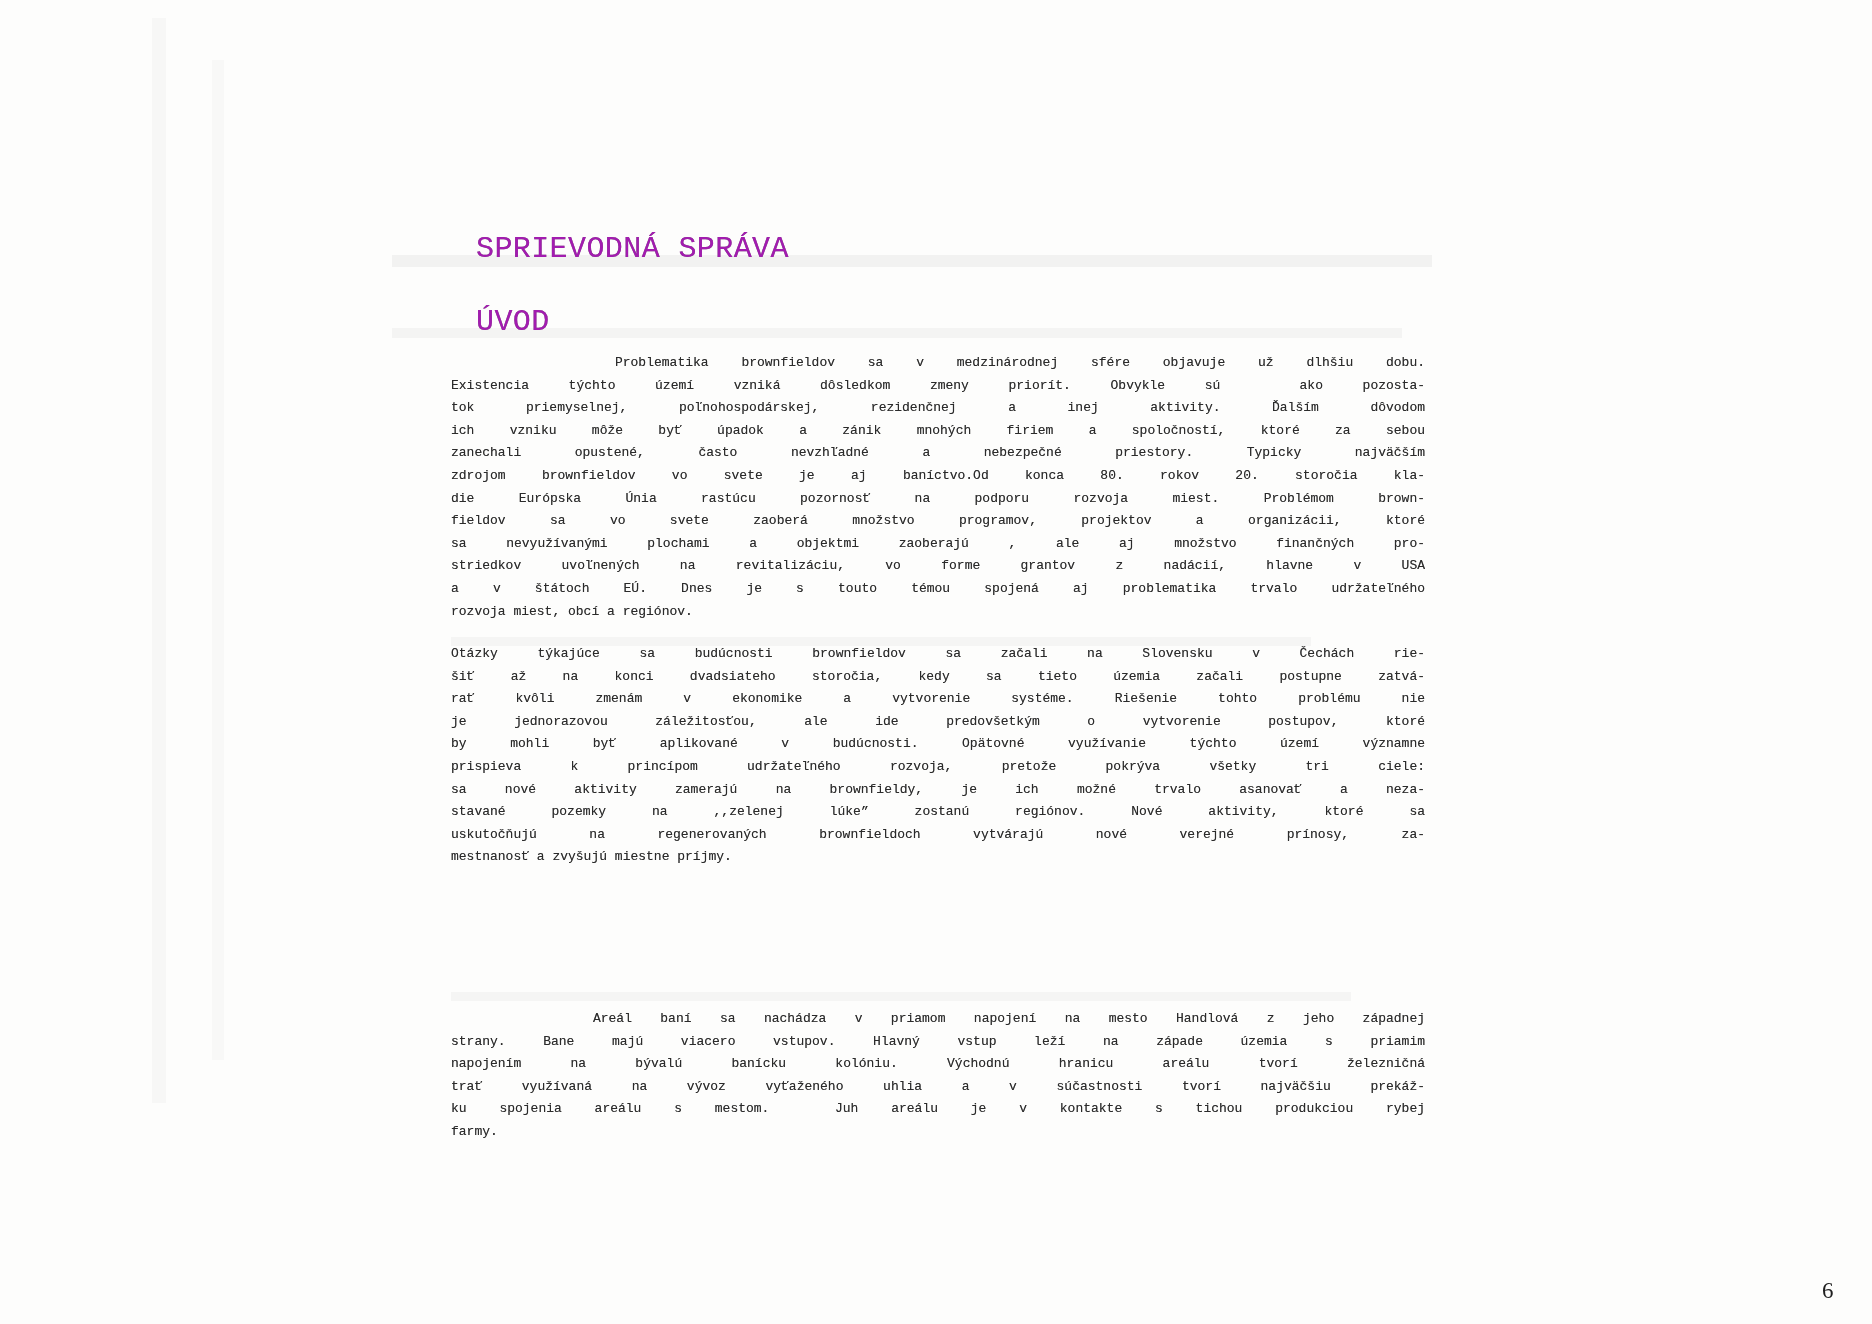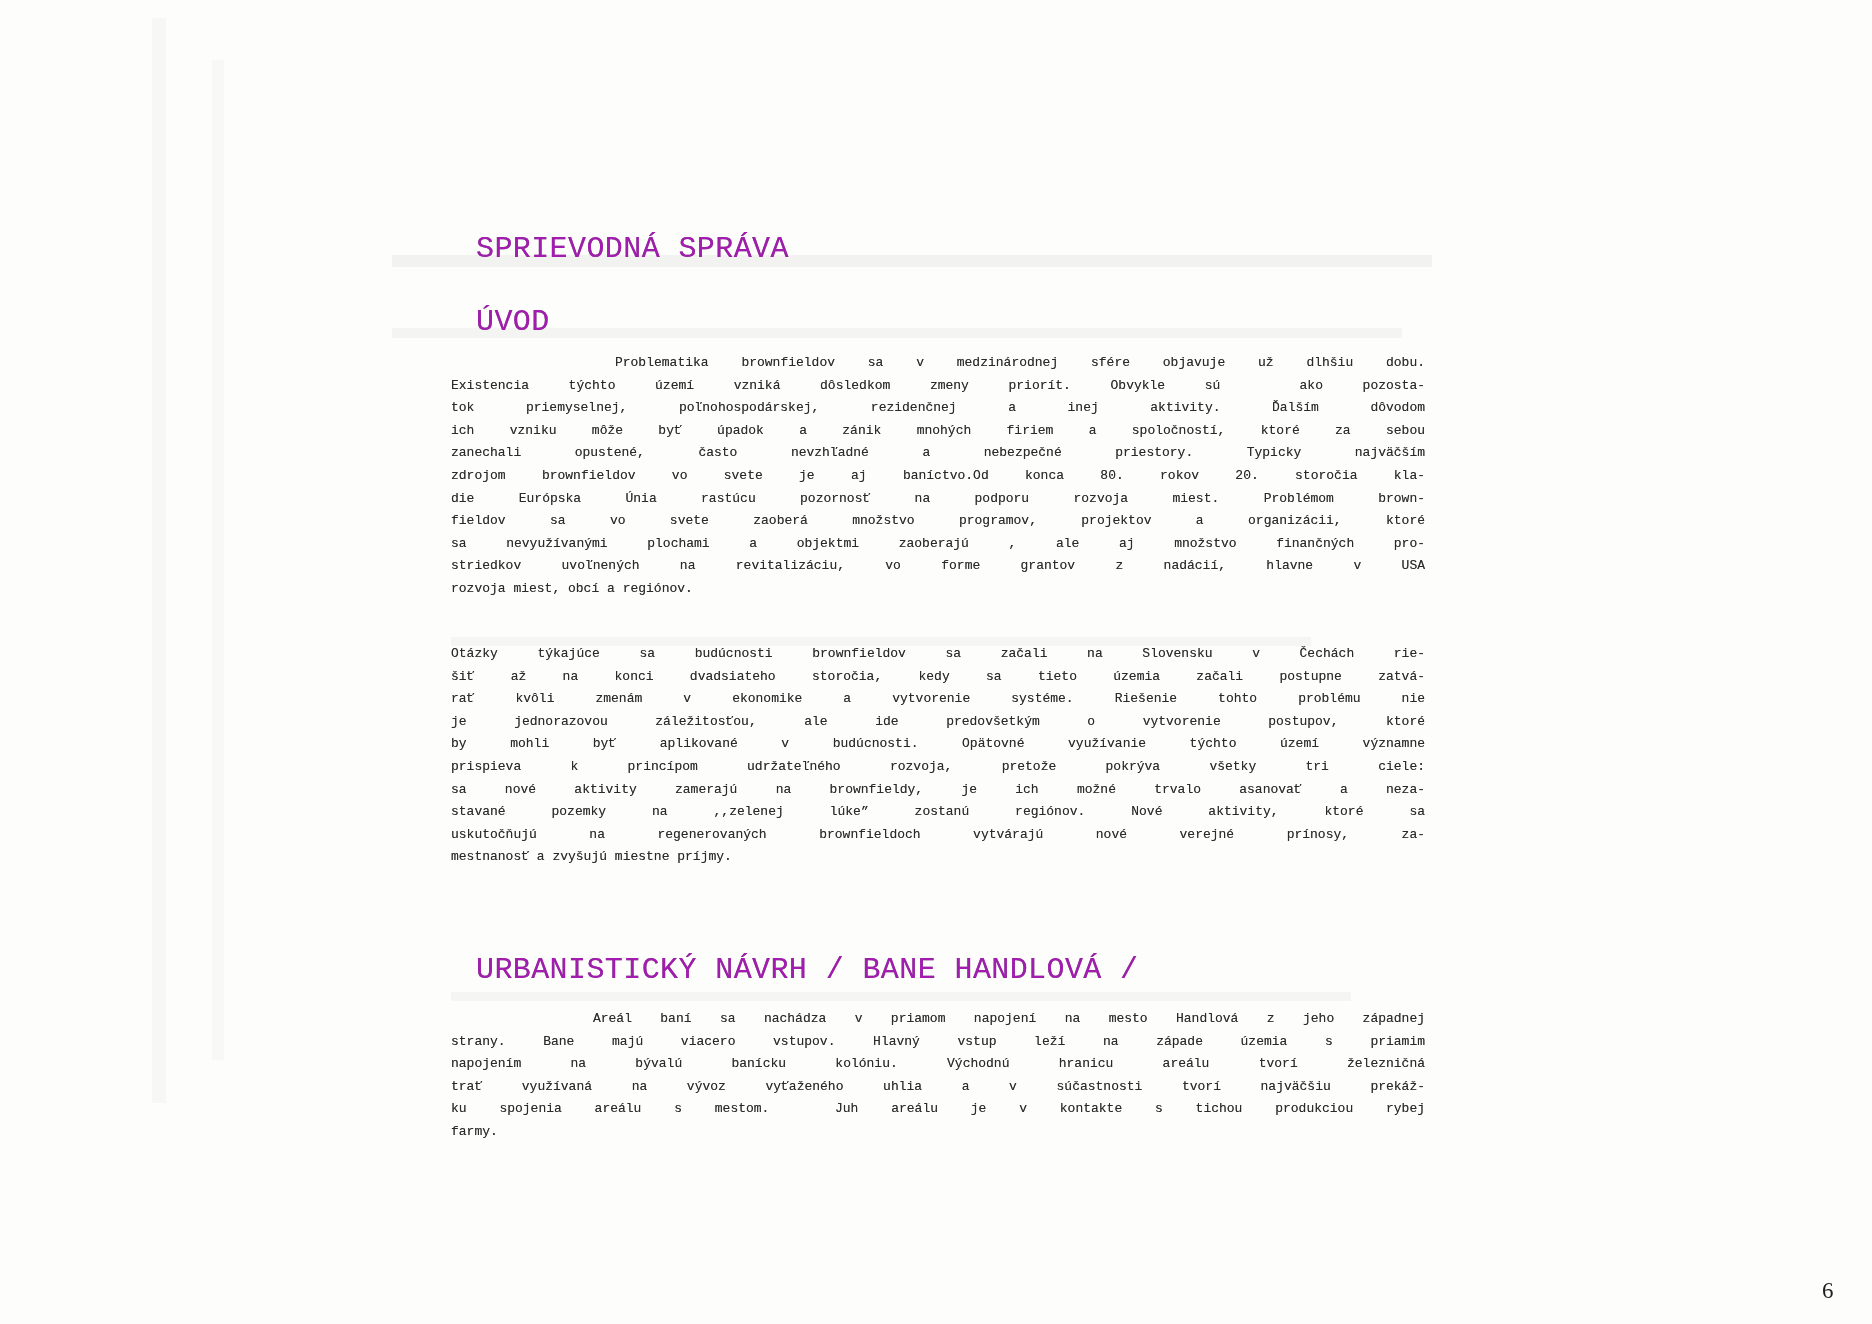--- a/index.html
+++ b/index.html
@@ -82,37 +82,37 @@
       <div class="line">     Problematika brownfieldov sa v medzinárodnej sfére objavuje už dlhšiu dobu.</div>
       <div class="line">Existencia týchto území vzniká dôsledkom zmeny priorít. Obvykle sú  ako pozosta-</div>
       <div class="line">tok priemyselnej, poľnohospodárskej, rezidenčnej a inej aktivity. Ďalším dôvodom</div>
       <div class="line">ich vzniku môže byť úpadok a zánik mnohých firiem a spoločností, ktoré za sebou</div>
       <div class="line">zanechali opustené, často nevzhľadné a nebezpečné priestory. Typicky najväčším</div>
       <div class="line">zdrojom brownfieldov vo svete je aj baníctvo.Od konca 80. rokov 20. storočia kla-</div>
       <div class="line">die Európska Únia rastúcu pozornosť na podporu rozvoja miest. Problémom brown-</div>
       <div class="line">fieldov sa vo svete zaoberá množstvo programov, projektov a organizácii, ktoré</div>
       <div class="line">sa nevyužívanými plochami a objektmi zaoberajú , ale aj množstvo finančných pro-</div>
       <div class="line">striedkov uvoľnených na revitalizáciu, vo forme grantov z nadácií, hlavne v USA</div>
+      <div class="line">a v štátoch EÚ. Dnes je s touto témou spojená aj problematika trvalo udržateľného</div>
       <div class="line last">rozvoja miest, obcí a regiónov.</div>
     </div>
 
   <div class="para p-2">
       <div class="line">Otázky týkajúce sa budúcnosti brownfieldov sa začali na Slovensku v Čechách rie-</div>
       <div class="line">šiť až na konci dvadsiateho storočia, kedy sa tieto územia začali postupne zatvá-</div>
       <div class="line">rať kvôli zmenám v ekonomike a vytvorenie systéme. Riešenie tohto problému nie</div>
       <div class="line">je jednorazovou záležitosťou, ale ide predovšetkým o vytvorenie postupov, ktoré</div>
       <div class="line">by mohli byť aplikované v budúcnosti. Opätovné využívanie týchto území významne</div>
       <div class="line">prispieva k princípom udržateľného rozvoja, pretože pokrýva všetky tri ciele:</div>
       <div class="line">sa nové aktivity zamerajú na brownfieldy, je ich možné trvalo asanovať a neza-</div>
       <div class="line">stavané pozemky na ,,zelenej lúke” zostanú regiónov. Nové aktivity, ktoré sa</div>
       <div class="line">uskutočňujú na regenerovaných brownfieldoch vytvárajú nové verejné prínosy, za-</div>
       <div class="line last">mestnanosť a zvyšujú miestne príjmy.</div>
     </div>
 
-  <h2 class="heading h-urb">URBANISTICKÝ NÁVRH / BANE HANDLOVÁ /</h2>
 
   <div class="para p-3">
       <div class="line">     Areál baní sa nachádza v priamom napojení na mesto Handlová z jeho západnej</div>
       <div class="line">strany. Bane majú viacero vstupov. Hlavný vstup leží na západe územia s priamim</div>
       <div class="line">napojením na bývalú banícku kolóniu. Východnú hranicu areálu tvorí železničná</div>
       <div class="line">trať využívaná na vývoz vyťaženého uhlia a v súčastnosti tvorí najväčšiu prekáž-</div>
       <div class="line">ku spojenia areálu s mestom.  Juh areálu je v kontakte s tichou produkciou rybej</div>
       <div class="line last">farmy.</div>
     </div>
 

